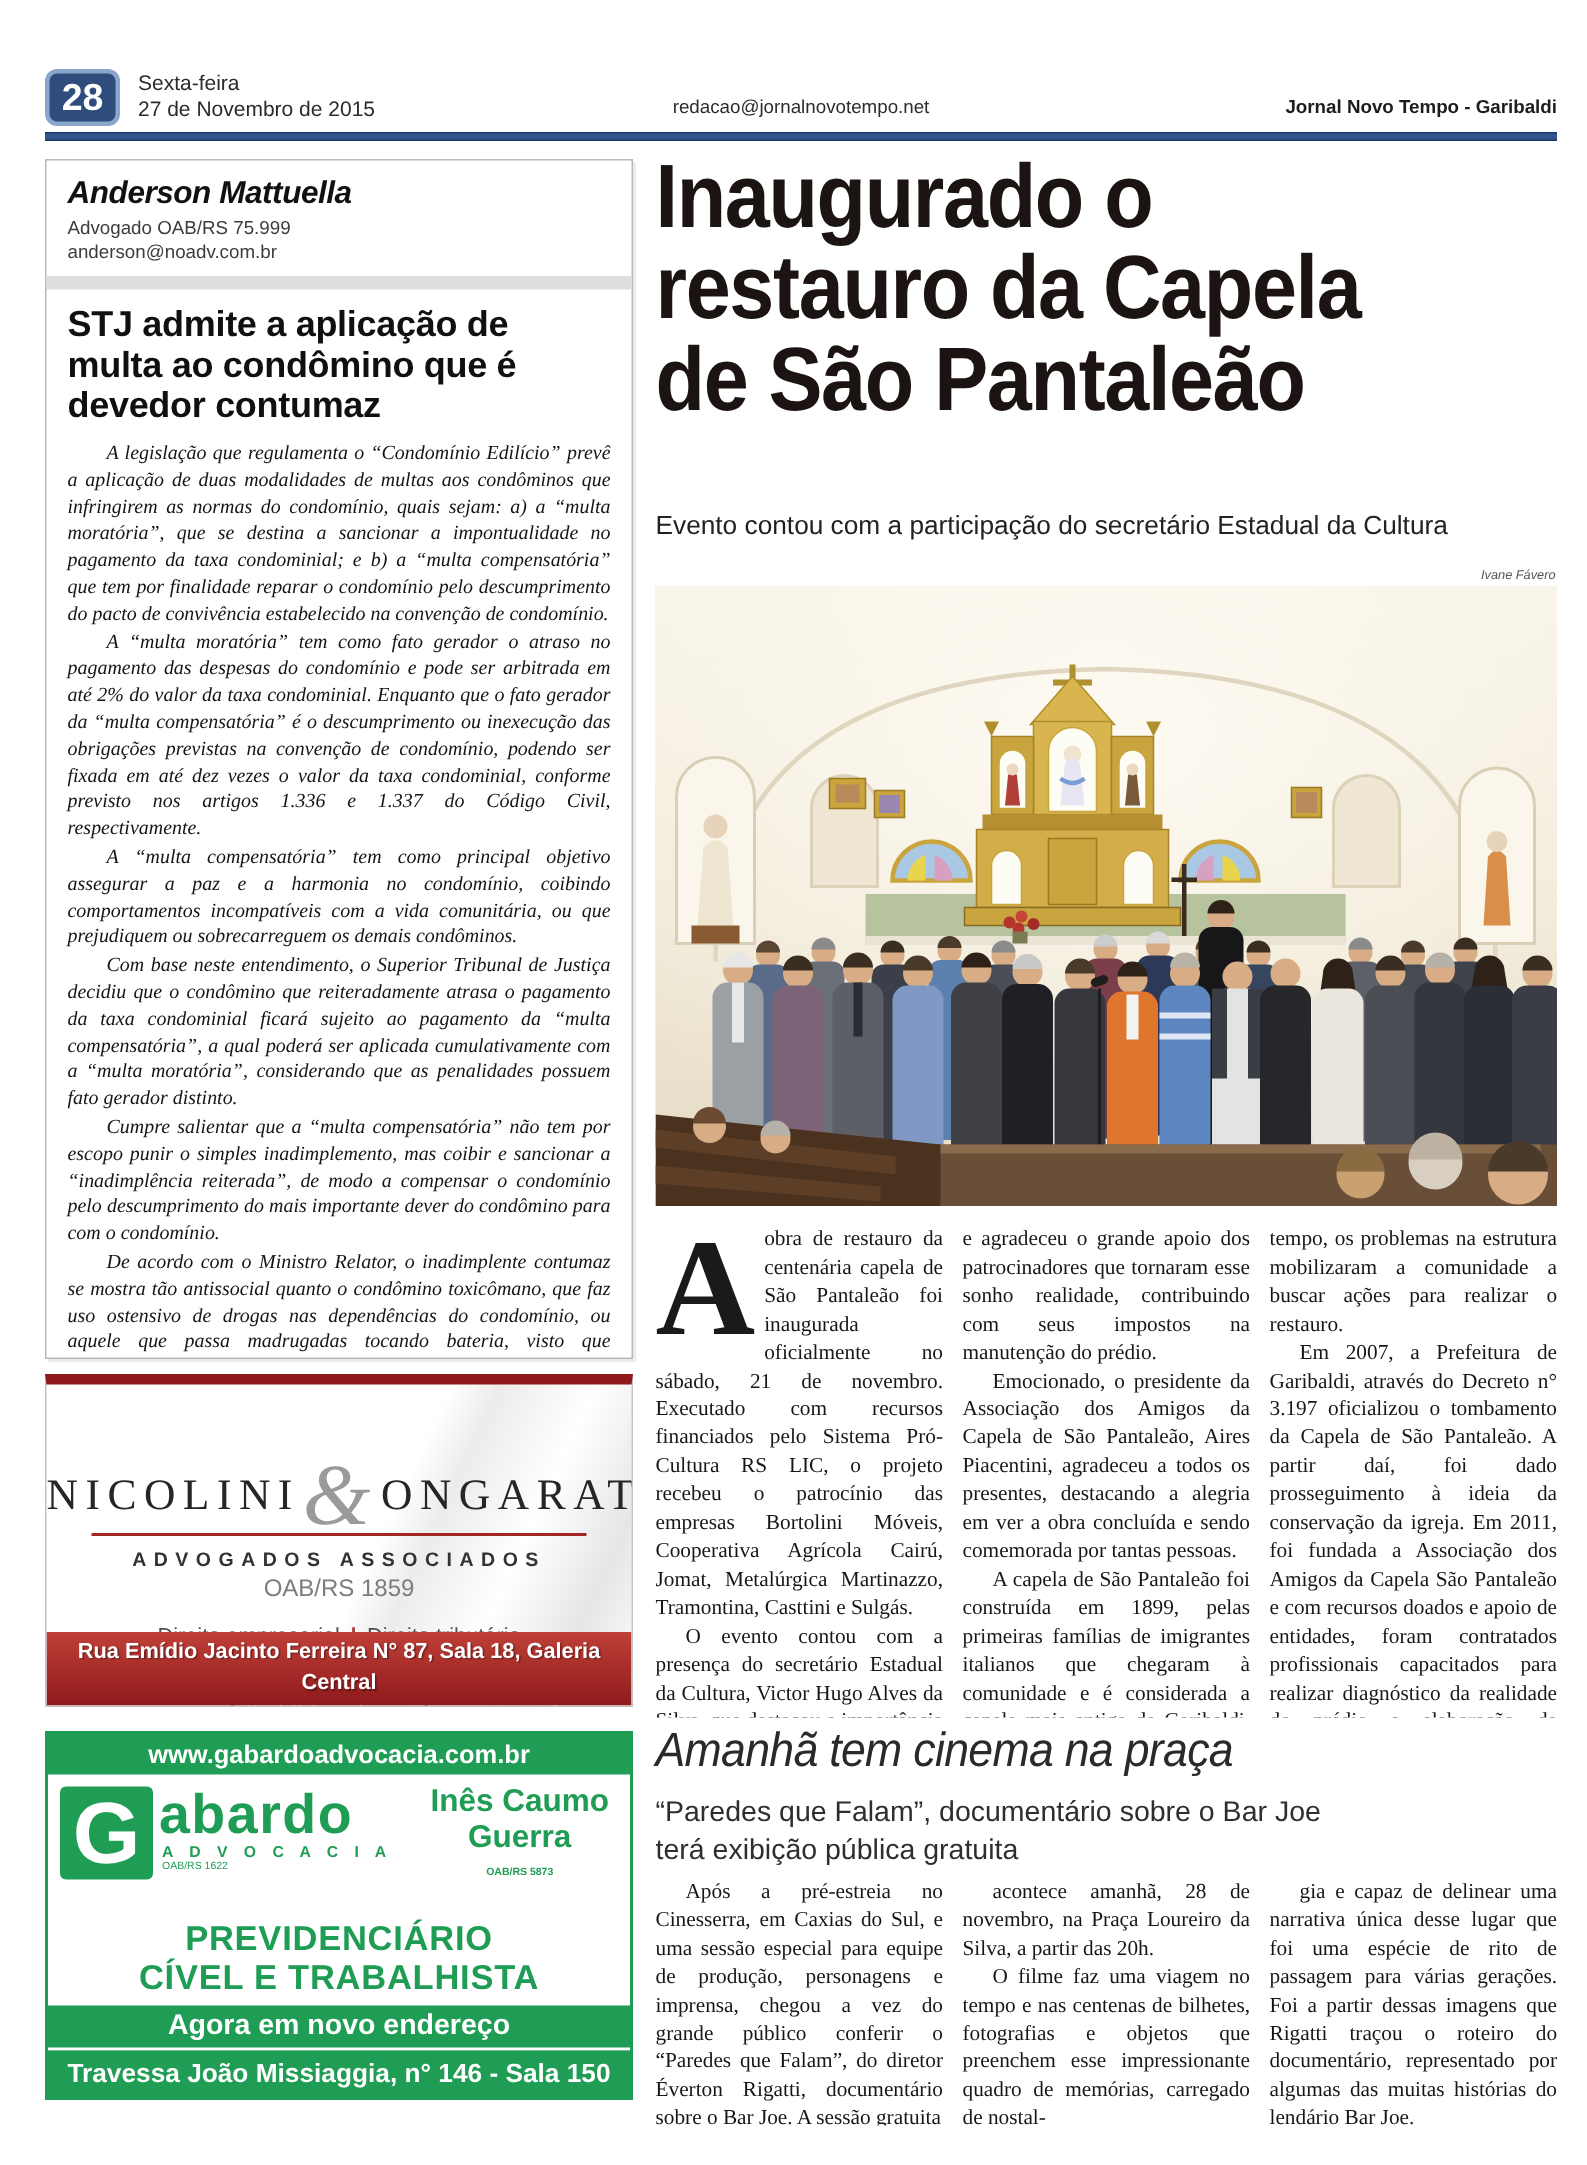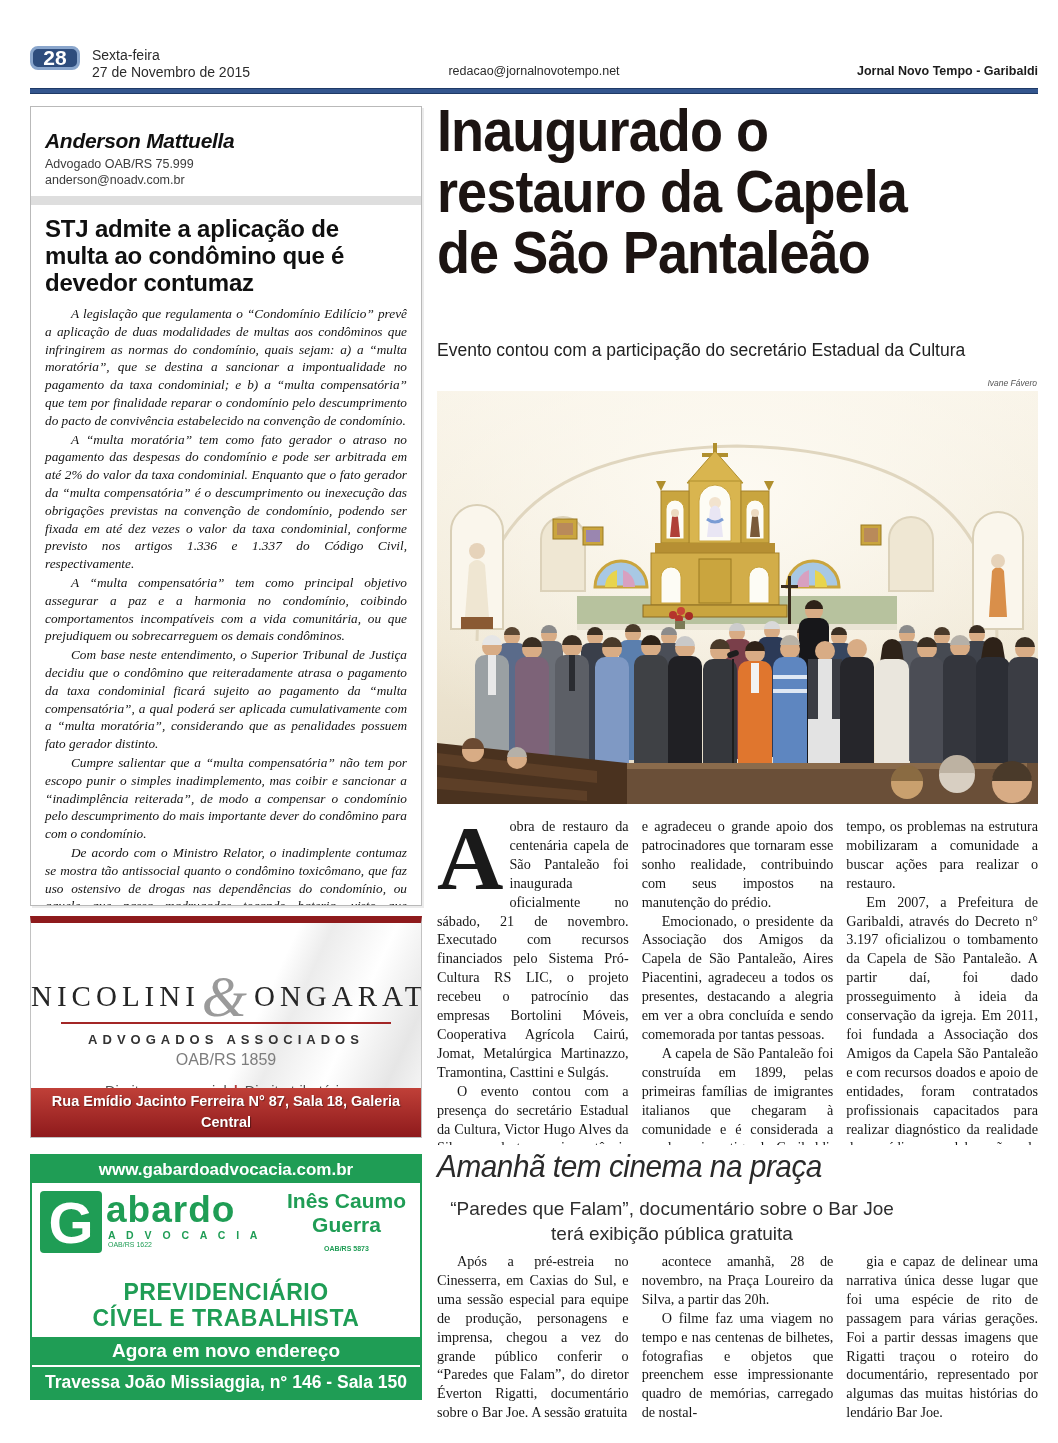--- a/index.html
+++ b/index.html
@@ -1,32 +1,32 @@
 <!DOCTYPE html>
 <html><head>
 <meta charset="utf-8">
 <style>
   html,body{margin:0;padding:0;background:#ffffff;}
   .page{position:relative;width:1058px;height:1443px;background:#fff;overflow:hidden;
         font-family:"Liberation Sans",sans-serif;color:#1a1a1a;}
 
   
   .masthead{position:absolute;left:30px;top:46px;width:1008px;height:40px;}
-  .page-badge{position:absolute;left:0;top:0;width:50px;height:24px;background:#2e4d7d;
-      border:3px solid #8aa6cc;border-radius:8px;color:#fff;font-weight:bold;font-size:21px;
+  .page-badge{position:absolute;left:0;top:0;width:50px;height:38px;background:#2e4d7d;
+      border:3px solid #8aa6cc;border-radius:8px;color:#fff;font-weight:bold;font-size:25px;
       display:flex;align-items:center;justify-content:center;box-sizing:border-box;}
   .date-block{position:absolute;left:62px;top:1px;font-size:14px;line-height:17px;color:#2b2b2b;}
   .masthead-email{position:absolute;left:0;right:0;top:18px;text-align:center;font-size:12.5px;color:#2b2b2b;}
   .masthead-brand{position:absolute;right:0;top:18px;font-size:12.5px;font-weight:bold;color:#1d1d1d;}
   .masthead-rule{position:absolute;left:30px;top:88px;width:1008px;height:4px;background:#34568e;
       border-top:1px solid #1f3a66;border-bottom:1px solid #1f3a66;box-sizing:content-box;}
 
   
   .legal-box{position:absolute;left:30px;top:106px;width:392px;height:800px;border:1px solid #b9b9b9;
-      box-shadow:2px 2px 0 rgba(0,0,0,.08);box-sizing:border-box;padding:22px 14px 8px 14px;overflow:hidden;}
+      box-shadow:2px 2px 0 rgba(0,0,0,.08);box-sizing:border-box;padding:10px 14px 8px 14px;overflow:hidden;}
   .author-name{font-size:21px;font-weight:bold;font-style:italic;letter-spacing:-.3px;color:#111;}
   .author-sub{font-size:12.5px;color:#3c3c3c;line-height:16px;margin-top:3px;}
   .gray-band{height:9px;background:#dedede;margin:8px -14px 10px -14px;}
   .legal-headline{font-size:24px;font-weight:bold;line-height:27px;color:#101010;letter-spacing:-.2px;margin-bottom:9px;}
   .legal-body p{font-family:"Liberation Serif",serif;font-style:italic;font-size:13.3px;line-height:17.8px;
       text-align:justify;text-indent:26px;margin:0 0 1px 0;color:#141414;}
 
   
   .nicolini{position:absolute;left:30px;top:916px;width:392px;height:222px;box-sizing:border-box;
       border:1px solid #c2c2c2;border-top:7px solid #8e1a1c;background:
@@ -79,21 +79,21 @@
   .story-cols .col{flex:1;}
   .story-cols p{font-family:"Liberation Serif",serif;font-size:14.2px;line-height:18.9px;text-align:justify;
       margin:0;text-indent:20px;color:#161616;}
   .story-cols p.first{text-indent:0;}
   .dropcap{float:left;font-family:"Liberation Serif",serif;font-weight:bold;font-size:92px;line-height:74px;
       padding:4px 6px 0 0;color:#1a1a1a;}
 
   
   .cinema-head{position:absolute;left:437px;top:1148px;width:600px;font-size:32px;font-style:italic;
       font-weight:500;color:#2a2a2a;letter-spacing:-.5px;transform:scaleX(.93);transform-origin:left;white-space:nowrap;}
-  .cinema-sub{position:absolute;left:437px;top:1196px;width:470px;font-size:19px;line-height:25px;color:#2e2e2e;text-align:center;}
+  .cinema-sub{position:absolute;left:437px;top:1196px;width:470px;font-size:19px;line-height:25px;color:#2e2e2e;}
   .cinema-cols{position:absolute;left:437px;top:1252px;width:601px;height:165px;display:flex;gap:13px;overflow:hidden;}
   .cinema-cols .col{flex:1;}
   .cinema-cols p{font-family:"Liberation Serif",serif;font-size:14.2px;line-height:18.9px;text-align:justify;
       margin:0;text-indent:20px;color:#161616;}
   .cinema-cols p.first{text-indent:20px;}
 </style>
 </head>
 <body>
 
 <div class="page">

